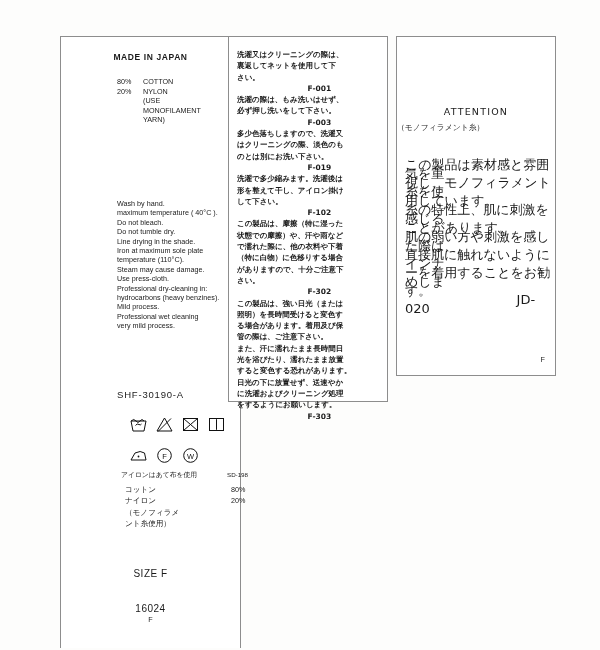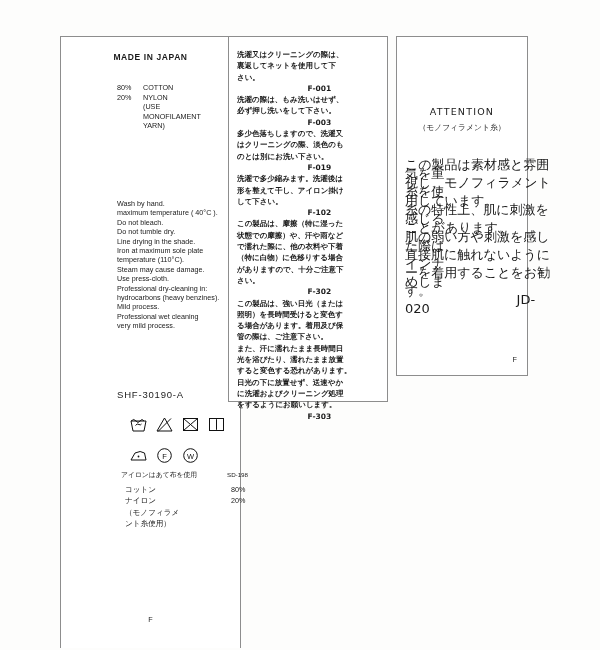--- a/index.html
+++ b/index.html
@@ -38,21 +38,21 @@
   #panel-mid {
     left: 228px;
     top: 36px;
     width: 160px;
     height: 366px;
     font-weight: bold;
   }
   #panel-right {
     left: 396px;
     top: 36px;
-    width: 132px;
+    width: 160px;
     height: 340px;
   }
 
   
   .t {
     position: absolute;
     white-space: pre;
     font-size: 7.5px;
     line-height: 9.5px;
     letter-spacing: 0px;
@@ -71,21 +71,20 @@
     font-size: 8.5px;
     font-weight: bold;
     letter-spacing: 0.6px;
   }
   #fiber-table {
     position: absolute;
     left: 56px;
     top: 40px;
     font-size: 7.2px;
     line-height: 9.6px;
-    margin-top: 6px;
   }
   #fiber-table .row { display: block; white-space: pre; }
   #fiber-table .pct {
     display: inline-block;
     width: 26px;
   }
 
   #care-en {
     left: 56px;
     top: 162px;
@@ -177,21 +176,20 @@
     left: 0; right: 0;
     top: 70px;
     text-align: center;
     font-size: 9.5px;
     letter-spacing: 1.2px;
     font-family: "DejaVu Sans", sans-serif;
   }
   #attention-sub {
     left: 0; right: 0;
     top: 86px;
-    text-align: center;
     font-size: 7.8px;
     font-family: "DejaVu Sans", sans-serif;
   }
   #attention-body {
     left: 8px;
     top: 123px;
     width: 146px;
     font-family: "DejaVu Sans", sans-serif;
     font-size: 13px;
     line-height: 9px;
@@ -291,20 +289,22 @@
     <div class="t" id="sd-code">SD-198</div>
 
     <div class="t" id="comp-jp">コットン
 ナイロン
 （モノフィラメ
 ント糸使用）</div>
     <div class="t" id="comp-pct">80%
 20%</div>
 
     <div id="size-block" class="t">
+      <div class="big">SIZE F</div>
+      <div class="big">16024</div>
       
       
       
     </div>
 
     <div class="t" id="left-f">F</div>
   </div>
 
   <div class="panel" id="panel-mid">
     <div class="t jp" id="mid-text">洗濯又はクリーニングの際は、

